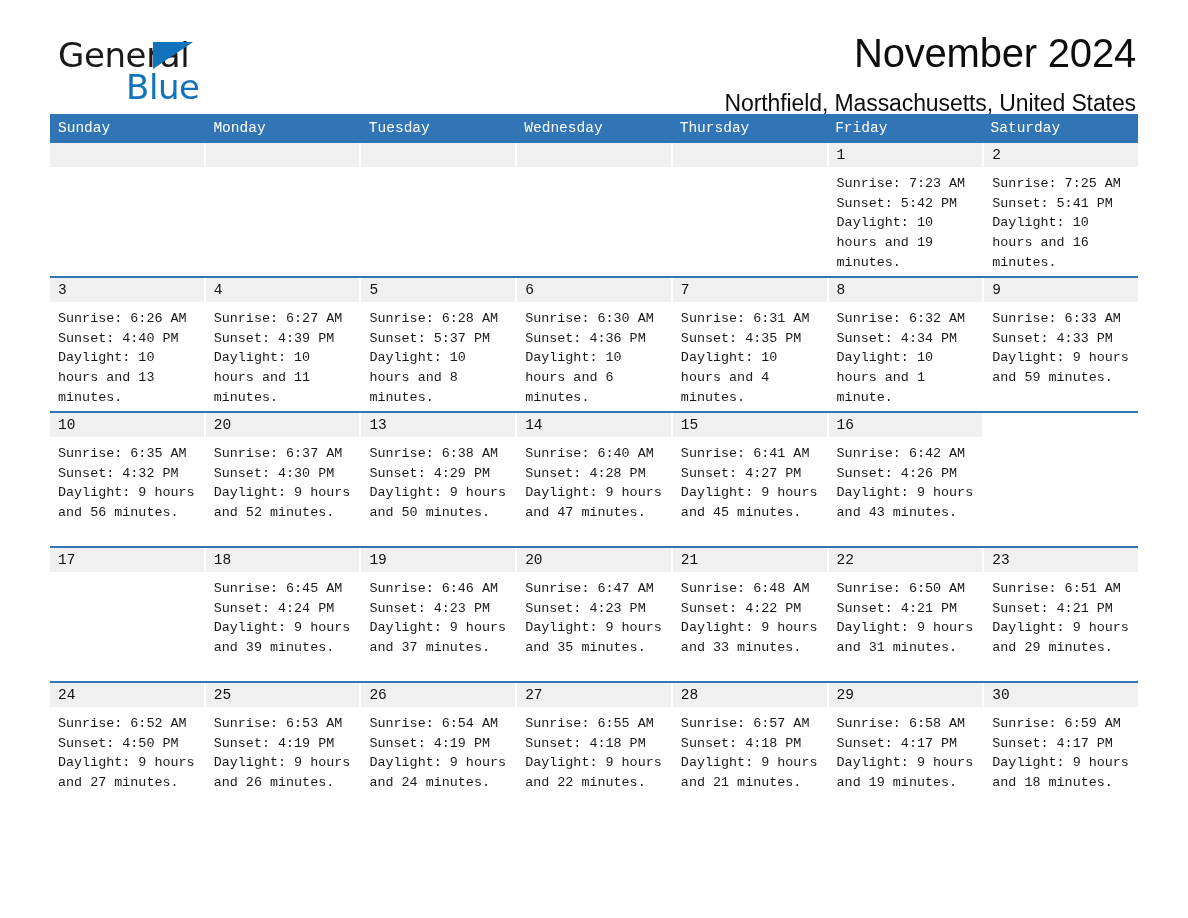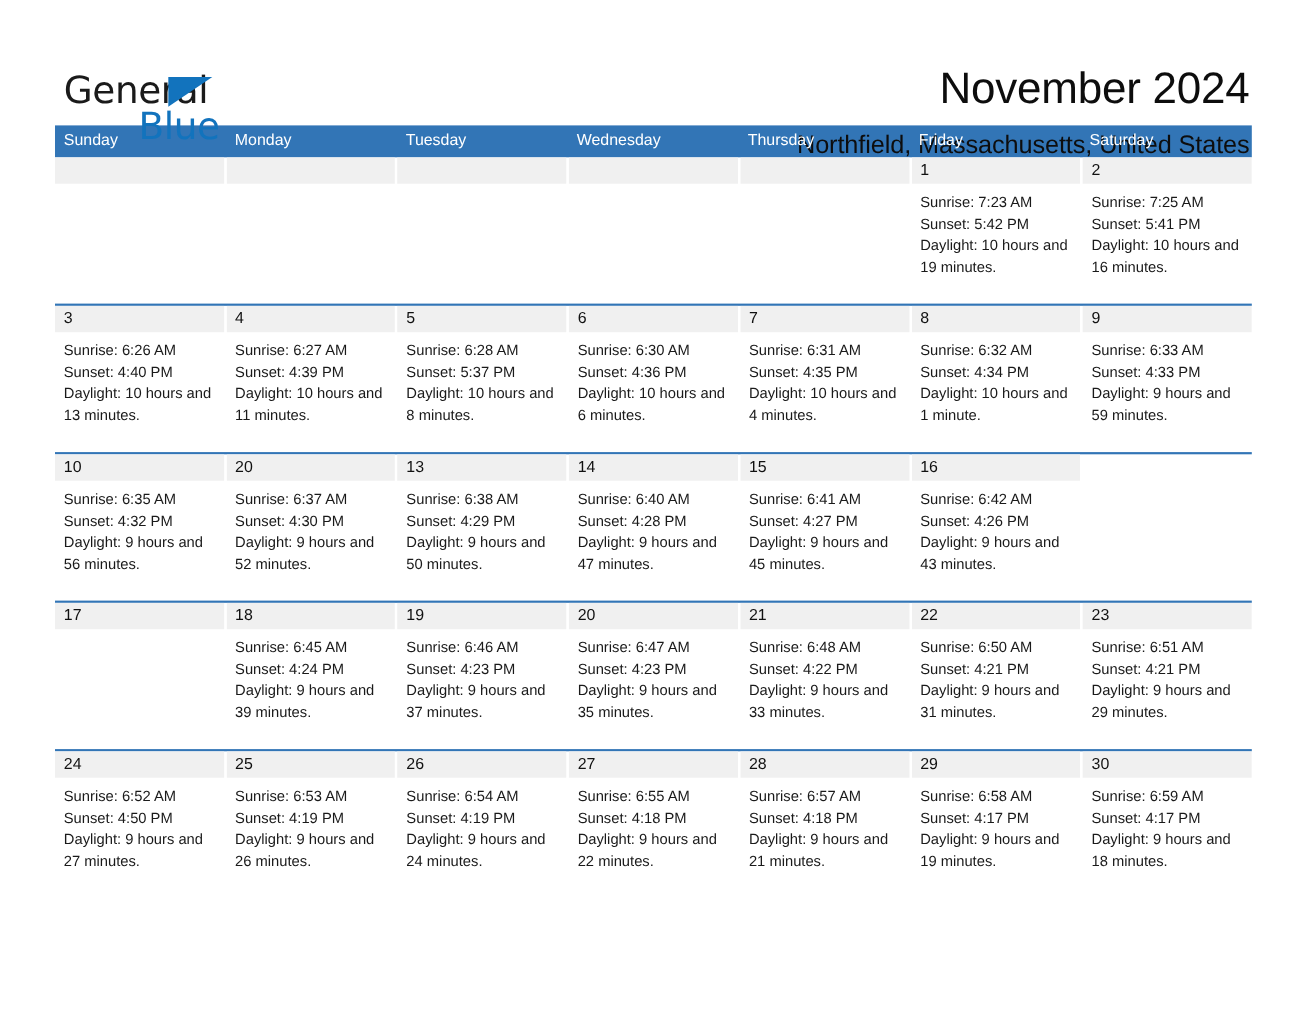--- a/index.html
+++ b/index.html
@@ -20,21 +20,21 @@
     height: 918px;
     box-sizing: border-box;
     padding: 0 50px;
   }
 
   
   .header {
     display: flex;
     align-items: flex-start;
     justify-content: space-between;
-    padding-top: 60px;
+    padding-top: 32px;
     height: 96px;
     box-sizing: border-box;
   }
   .logo {
     position: relative;
     width: 260px;
     height: 72px;
     line-height: 1;
     user-select: none;
   }
@@ -83,20 +83,21 @@
     font-size: 23px;
     font-weight: 400;
     color: #0d0d0d;
     letter-spacing: -0.1px;
   }
 
   
   .calendar {
     margin-top: 18px;
     width: 1088px;
+    font-family: Liberation Mono, monospace;
   }
   .weekdays {
     display: grid;
     grid-template-columns: repeat(7, 1fr);
     background: #3275b6;
     height: 29px;
   }
   .weekday {
     color: #ffffff;
     font-size: 14.5px;

